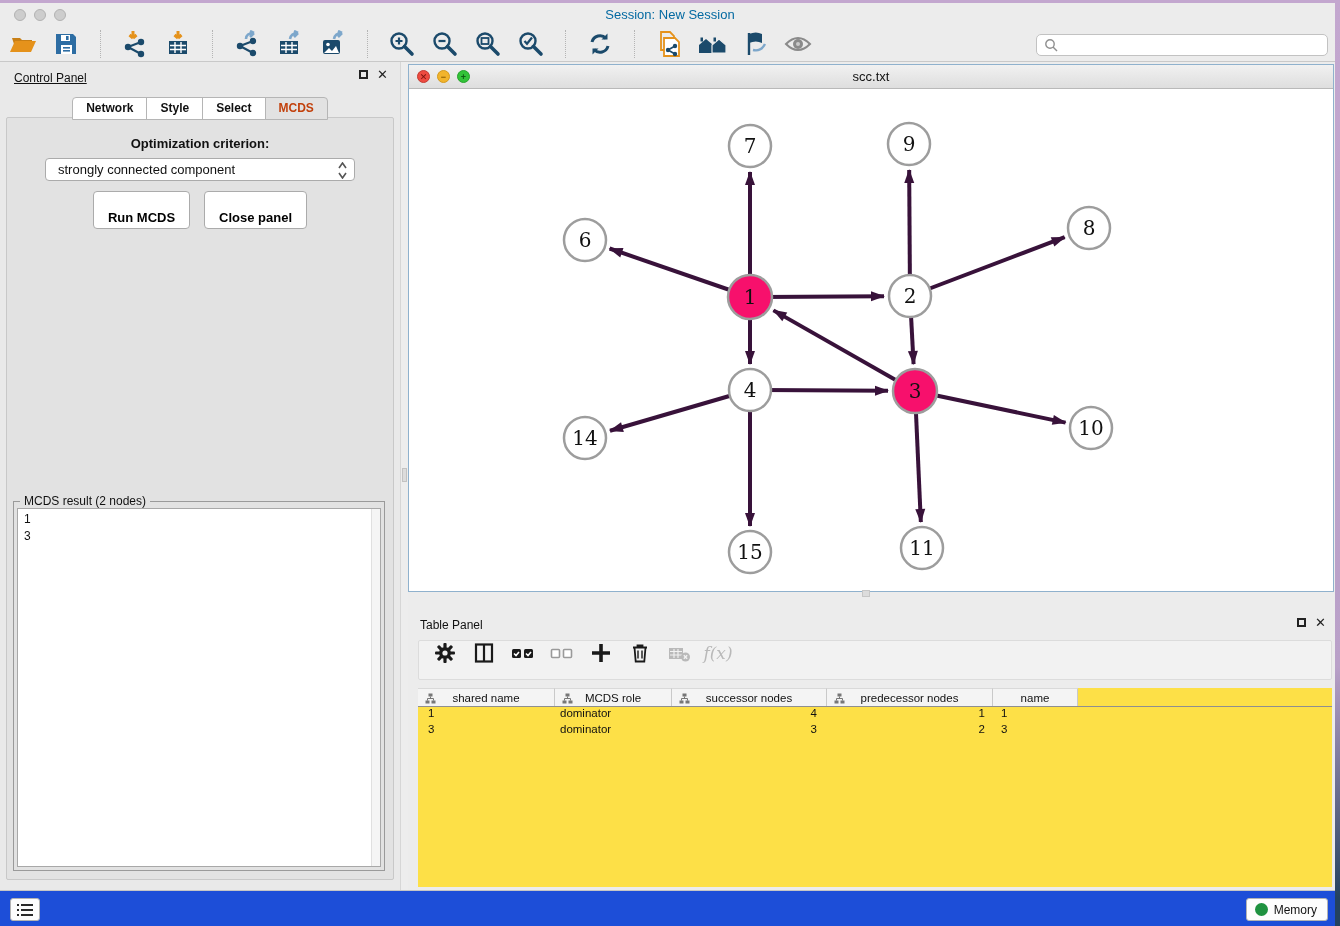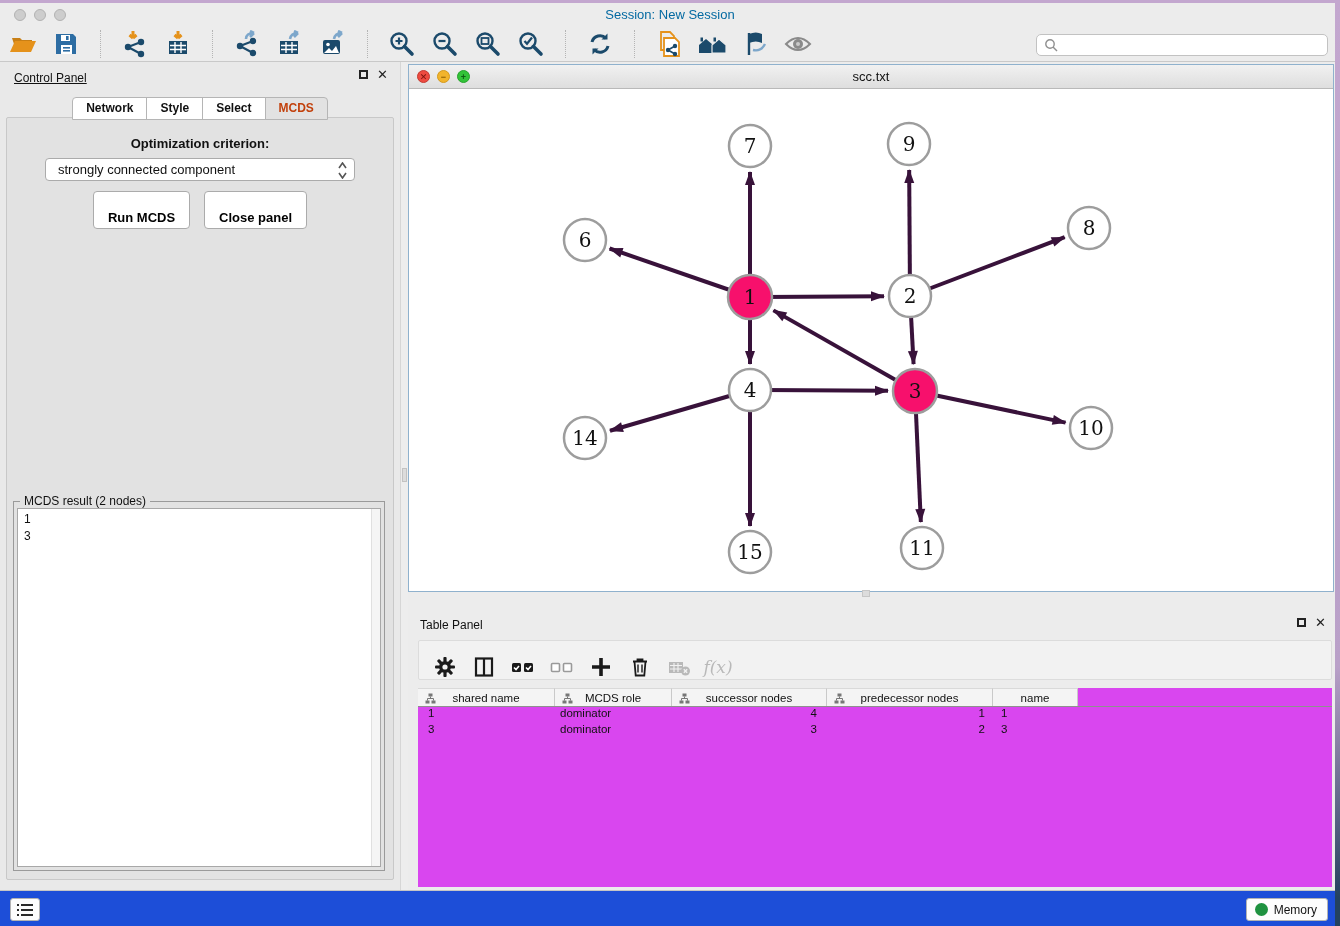--- a/index.html
+++ b/index.html
@@ -84,26 +84,26 @@
   .light.red { background:#ee4b40; border:1px solid #c43a31; color:#7c120d; }
   .light.yellow { background:#f2b42c; border:1px solid #d59a1c; color:#8a5c00; }
   .light.green { background:#32c338; border:1px solid #27a32d; color:#0d5f12; }
   .netcanvas { position:absolute; left:0; top:24px; right:0; bottom:0; background:#fff; }
 
   
   .tpanel { position:absolute; left:408px; top:612px; width:932px; height:292px; background:#ececec; }
   .tpanel .ptitle { position:absolute; left:12px; top:6px; font-size:12px; }
   .tpanel .winctl { right:14px; top:6px; }
   .ttoolbar { position:absolute; left:10px; right:8px; top:28px; height:40px; background:#f2f2f2;
-              border:1px solid #dcdcdc; border-radius:2px; display:flex; align-items:flex-end; gap:15px;
+              border:1px solid #dcdcdc; border-radius:2px; display:flex; align-items:flex-start; gap:15px;
               padding-left:14px; }
   .ttool { width:24px; height:24px; display:flex; align-items:center; justify-content:center; }
   .fx { font-family:"DejaVu Serif",serif; font-style:italic; font-size:17px; color:#b9b9b9; }
 
-  .tablewrap { position:absolute; left:10px; right:8px; top:76px; height:199px; background:#d946ef; overflow:hidden; }
+  .tablewrap { position:absolute; left:10px; right:8px; top:76px; height:199px; background:#fde047; overflow:hidden; }
   .thead { display:flex; height:19px; border-bottom:1px solid #8f8f8f; }
   .th { position:relative; background:#f4f4f4; border-right:1px solid #c9c9c9; border-top:1px solid #d9d9d9;
         display:flex; align-items:center; justify-content:center; font-size:11.5px; color:#111; }
   .th .colicon { position:absolute; left:7px; top:4px; }
   .trow { display:flex; height:16px; font-size:11.5px; }
   .td { overflow:hidden; white-space:nowrap; padding-top:1px; }
 
   .tpanel .tabsrow { bottom:4px; top:auto; }
   .tpanel .tab { border-radius:0; }
   .tpanel .tab:first-child { border-radius:4px 0 0 4px; }

